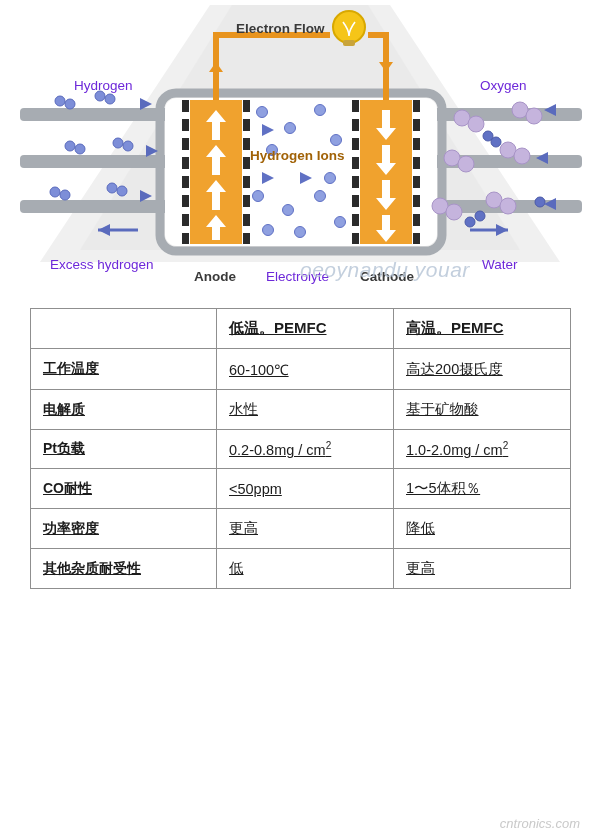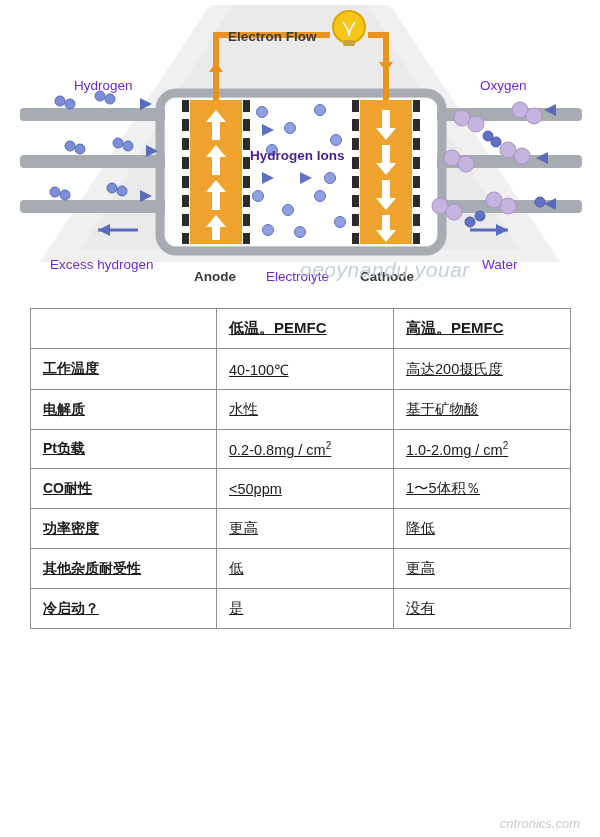--- a/index.html
+++ b/index.html
@@ -252,24 +252,24 @@
     <g fill="#5a6bbd">
       <path d="M556 104 l-12 6 l12 6 z"></path>
       <path d="M548 152 l-12 6 l12 6 z"></path>
       <path d="M556 198 l-12 6 l12 6 z"></path>
     </g>
 
     <path d="M496 236 l12 -6 l-12 -6 z" fill="#5a6bbd"></path>
     <path d="M470 230 h38" stroke="#5a6bbd" stroke-width="3"></path>
   </svg>
 
-  <div class="diag-label bold" style="left:228px; top:21px;margin-top:8px;">Electron Flow</div>
+  <div class="diag-label bold" style="left:236px; top:21px;">Electron Flow</div>
   <div class="diag-label" style="left:74px; top:78px;">Hydrogen</div>
   <div class="diag-label" style="left:480px; top:78px;">Oxygen</div>
-  <div class="diag-label bold" style="left:250px; top:148px; color:#4c1d95;">Hydrogen Ions</div>
+  <div class="diag-label bold" style="left:250px; top:148px; color:#a16207;">Hydrogen Ions</div>
   <div class="diag-label" style="left:50px; top:257px;">Excess hydrogen</div>
   <div class="diag-label" style="left:482px; top:257px;">Water</div>
   <div class="diag-label bold" style="left:194px; top:269px;">Anode</div>
   <div class="diag-label" style="left:266px; top:269px;">Electrolyte</div>
   <div class="diag-label bold" style="left:360px; top:269px;">Cathode</div>
 
   <div class="watermark">oeoynandu youar</div>
 </div>
 
 <div class="table-wrap">
@@ -282,21 +282,21 @@
     <thead>
       <tr>
         <th></th>
         <th>低温。PEMFC</th>
         <th>高温。PEMFC</th>
       </tr>
     </thead>
     <tbody>
       <tr>
         <td class="rowhead">工作温度</td>
-        <td>40-100℃</td>
+        <td>60-100℃</td>
         <td>高达200摄氏度</td>
       </tr>
       <tr>
         <td class="rowhead">电解质</td>
         <td>水性</td>
         <td>基于矿物酸</td>
       </tr>
       <tr>
         <td class="rowhead">Pt负载</td>
         <td><span>0.2-0.8mg / cm</span><sup>2</sup></td>
@@ -310,22 +310,17 @@
       <tr>
         <td class="rowhead">功率密度</td>
         <td>更高</td>
         <td>降低</td>
       </tr>
       <tr>
         <td class="rowhead">其他杂质耐受性</td>
         <td>低</td>
         <td>更高</td>
       </tr>
-      <tr>
-        <td class="rowhead">冷启动？</td>
-        <td>是</td>
-        <td>没有</td>
-      </tr>
     </tbody>
   </table>
 </div>
 
 <div class="wm-small">cntronics.com</div>
 
 </body></html>

